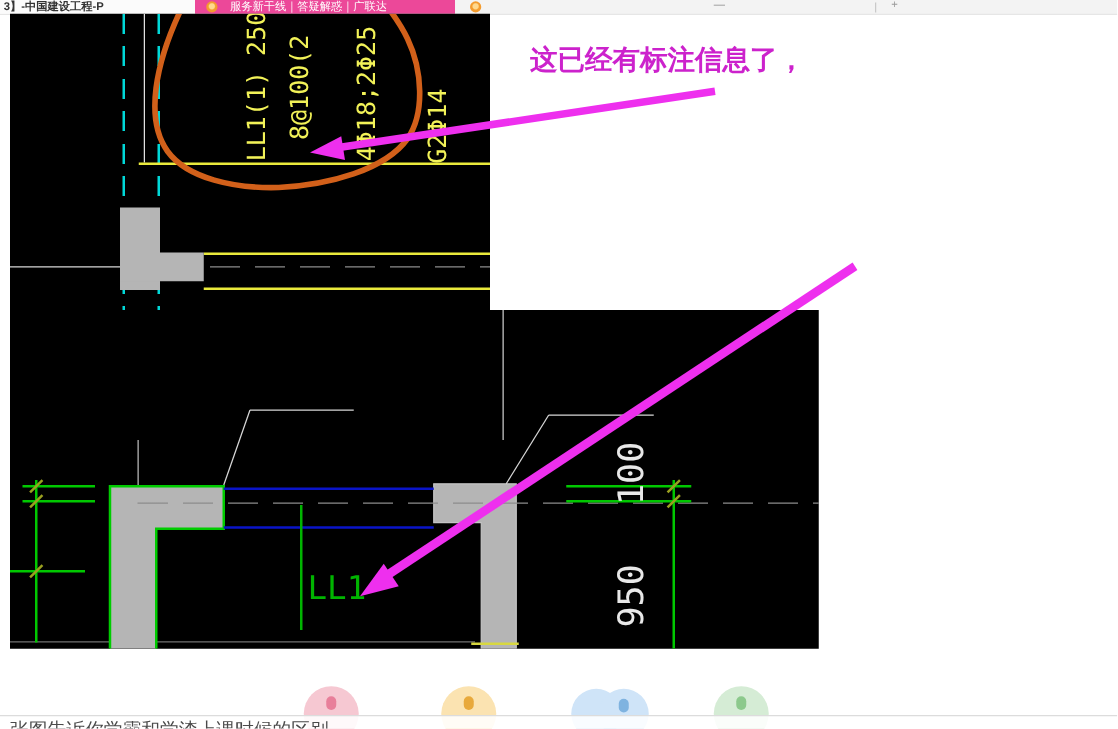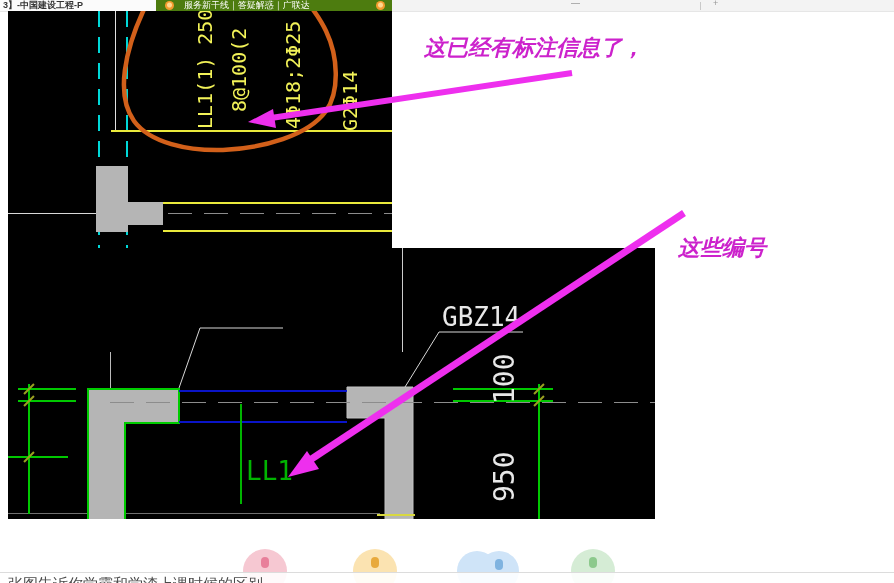--- a/index.html
+++ b/index.html
@@ -3,21 +3,21 @@
 <meta charset="utf-8">
 <style>
   html,body{margin:0;padding:0;background:#fff;}
   #page{position:relative;width:894px;height:583px;background:#ffffff;overflow:hidden;
         font-family:"Liberation Sans","DejaVu Sans",sans-serif;}
 
   
   .tabstrip{position:absolute;left:0;top:0;width:894px;height:11px;background:#f3f3f3;border-bottom:1px solid #e6e6e6;}
   .tab-left{position:absolute;left:0;top:0;width:156px;height:11px;background:#fbfbfb;overflow:hidden;}
   .tab-left .t{position:absolute;left:3px;top:-1px;font-size:9px;font-weight:bold;color:#333;white-space:nowrap;}
-  .tab-active{position:absolute;left:156px;top:0;width:236px;height:11px;background:#4d7c0f;overflow:hidden;}
+  .tab-active{position:absolute;left:156px;top:0;width:208px;height:11px;background:#ec4899;overflow:hidden;}
   .tab-active .t{position:absolute;left:28px;top:-1px;font-size:9px;color:#ffffff;white-space:nowrap;}
   .favicon{position:absolute;width:9px;height:9px;border-radius:50%;
            background:radial-gradient(circle at 50% 45%,#ffd98e 0 2px,#f49c2e 3px);top:1px;}
   .strip-dash{position:absolute;left:571px;top:-2px;font-size:9px;color:#8a8a8a;}
   .strip-div{position:absolute;left:700px;top:2px;width:1px;height:8px;background:#c9c9c9;}
   .strip-plus{position:absolute;left:713px;top:-2px;font-size:9px;color:#9a9a9a;}
 
   
   .cadA{position:absolute;left:8px;top:11px;width:384px;height:237px;background:#000;overflow:hidden;}
   .cadB{position:absolute;left:8px;top:248px;width:647px;height:271px;background:#000;overflow:hidden;}
@@ -44,21 +44,21 @@
   .vdim{writing-mode:vertical-rl;transform:rotate(180deg);
         font-family:"DejaVu Sans Mono","Liberation Mono",monospace;
         color:#e8e8e8;font-size:28px;line-height:30px;white-space:nowrap;}
   .cadlabel{font-family:"DejaVu Sans Mono","Liberation Mono",monospace;
             color:#e8e8e8;font-size:26px;letter-spacing:0px;white-space:nowrap;}
   .ll1{font-family:"DejaVu Sans Mono","Liberation Mono",monospace;
        color:#00b400;font-size:26px;white-space:nowrap;}
 
   
   .note{position:absolute;color:#cc22cc;font-size:22px;font-weight:bold;
-        font-family:"DejaVu Sans","Liberation Sans",sans-serif;white-space:nowrap;font-style:italic;}
+        font-family:"DejaVu Sans","Liberation Sans",sans-serif;white-space:nowrap;}
 
   
   .avatar{position:absolute;border-radius:50%;}
   .avatar .glyph{position:absolute;left:50%;top:8px;transform:translateX(-50%);
                  width:8px;height:11px;border-radius:4px;}
   .bottombar{position:absolute;left:0;top:572px;width:894px;height:11px;
              background:rgba(255,255,255,0.88);border-top:1px solid #dcdcdc;overflow:hidden;}
   .bottombar .t{position:absolute;left:8px;top:2px;font-size:15px;color:#4a4a4a;white-space:nowrap;}
 
   svg{display:block;}
@@ -139,28 +139,26 @@
 
     <div class="abs green-h" style="left:445px;top:140px;width:100px;"></div>
     <div class="abs green-h" style="left:445px;top:152px;width:100px;"></div>
     <div class="abs green-v" style="left:530px;top:136px;height:135px;"></div>
     <div class="abs tick" style="left:524px;top:140px;"></div>
     <div class="abs tick" style="left:524px;top:152px;"></div>
 
     <div class="abs green-v" style="left:232px;top:156px;height:100px;background:#00b400;"></div>
     <div class="abs ll1" style="left:238px;top:208px;">LL1</div>
 
-    <div class="abs cadlabel" style="left:434px;top:54px;">GBZ14</div>
 
     <div class="abs vdim" style="left:482px;top:96px;height:60px;">100</div>
     <div class="abs vdim" style="left:482px;top:190px;height:64px;">950</div>
   </div>
 
   <div class="note" style="left:424px;top:33px;">这已经有标注信息了，</div>
-  <div class="note" style="left:678px;top:233px;">这些编号</div>
 
   <svg class="overlay" width="894" height="583" style="z-index:40;">
     <g>
       <line x1="572" y1="73" x2="271" y2="118" stroke="#ee2fee" stroke-width="6"></line>
       <polygon points="248,122 273,109 276,128" fill="#ee2fee"></polygon>
     </g>
     <g>
       <line x1="684" y1="213" x2="310" y2="460" stroke="#ee2fee" stroke-width="7"></line>
       <polygon points="288,477 307,451 319,469" fill="#ee2fee"></polygon>
     </g>

